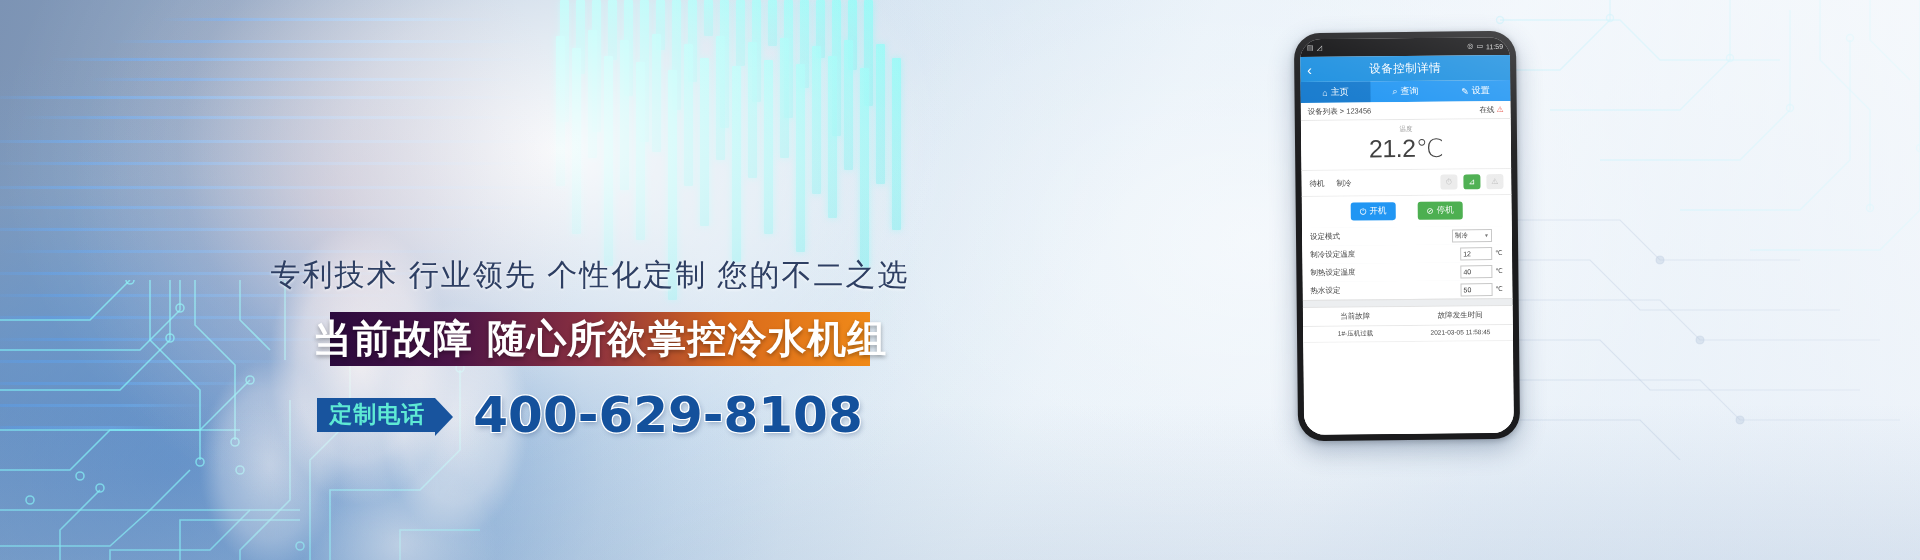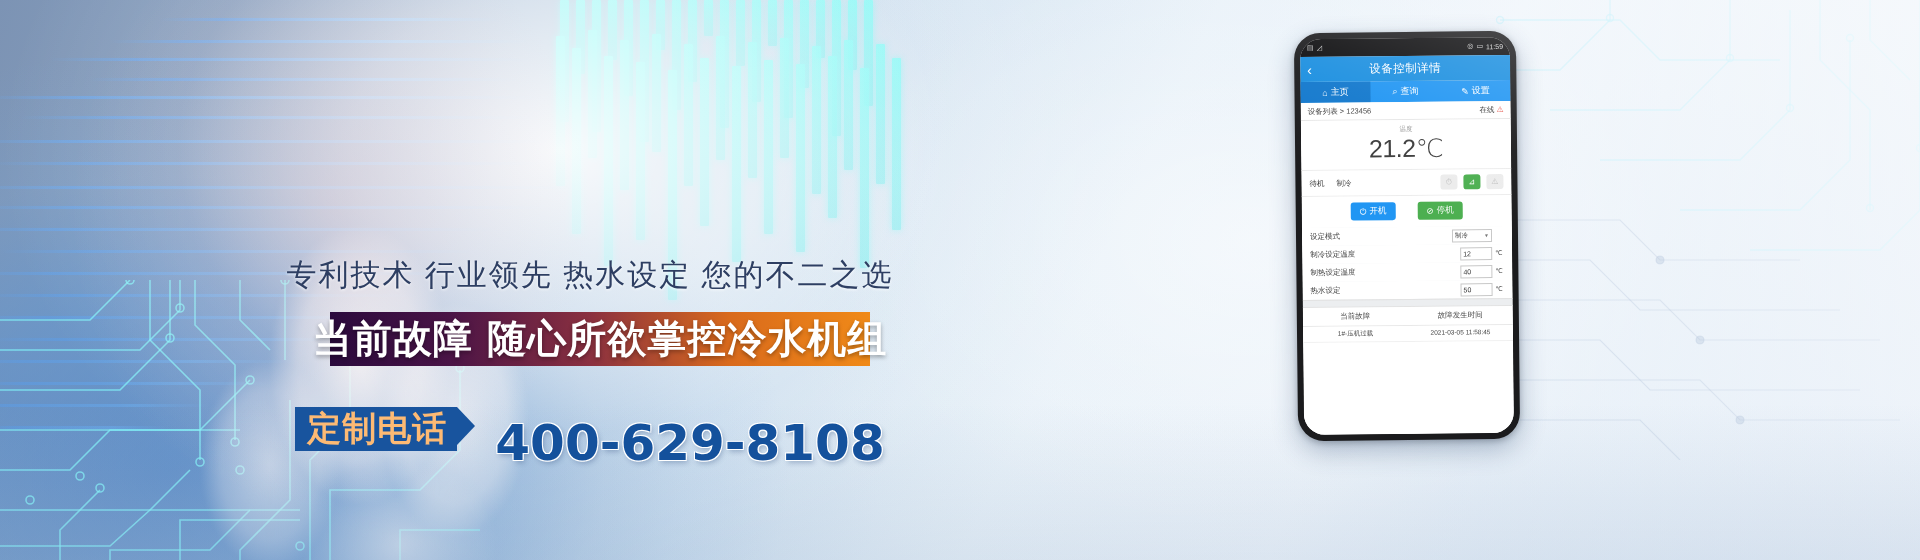--- a/index.html
+++ b/index.html
@@ -83,32 +83,31 @@
   }
   .strip-text{
     color:#fff;font-size:39px;font-weight:bold;letter-spacing:1px;
     font-family:"DejaVu Sans","Liberation Sans",sans-serif;
     text-shadow:0 2px 4px rgba(0,0,0,.35);white-space:nowrap;
   }
   .phonerow{
     position:absolute;left:0;top:386px;width:1180px;display:flex;align-items:center;justify-content:center;gap:16px;
   }
   .tag{
-    position:relative;background:#18549e;color:#fdba74;font-size:34px;font-weight:bold;
+    position:relative;background:#18549e;color:#5eead4;font-size:23px;font-weight:bold;
     padding:4px 10px 5px 12px;letter-spacing:1px;line-height:1.05;
   }
   .tag::after{
     content:"";position:absolute;right:-18px;top:0;width:0;height:0;
     border-top:19px solid transparent;border-bottom:19px solid transparent;border-left:18px solid #18549e;
   }
   .phonenum{
     font-size:50px;font-weight:bold;color:#14519c;letter-spacing:0px;margin-left:22px;
     font-family:"DejaVu Sans","Liberation Sans",sans-serif;
     text-shadow:1px 1px 0 #fff,-1px -1px 0 #fff,1px -1px 0 #fff,-1px 1px 0 #fff,2px 3px 5px rgba(40,70,120,.3);
-    margin-top:28px;
   }
   
   .phone{
     position:absolute;left:1296px;top:32px;width:222px;height:408px;
     background:#1b1b1d;border-radius:26px;
     box-shadow:0 10px 26px rgba(40,70,110,.33),0 2px 6px rgba(0,0,0,.25);
     transform:rotate(-0.6deg);
   }
   .phone-inner{position:absolute;left:6px;top:6px;right:6px;bottom:6px;border-radius:21px;background:#000;overflow:hidden;}
   .screen{position:absolute;inset:0;background:#f4f5f6;display:flex;flex-direction:column;}
@@ -330,21 +329,21 @@
   </div>
 
   <div class="hand"></div>
   <div class="bg-layer bg-glow"></div>
   <div class="bg-layer bg-blush"></div>
   <div class="bg-layer bg-glow2"></div>
   <div class="bg-layer bg-rightlight"></div>
   <div class="bg-layer bg-vignette"></div>
 
   <div class="textwrap">
-    <div class="subtitle">专利技术 行业领先 热水设定 您的不二之选</div>
+    <div class="subtitle">专利技术 行业领先 个性化定制 您的不二之选</div>
 
     <div class="strip">
       <span class="strip-text">当前故障 随心所欲掌控冷水机组</span>
     </div>
 
     <div class="phonerow">
       <span class="tag">定制电话</span>
       <span class="phonenum">400-629-8108</span>
     </div>
   </div>

